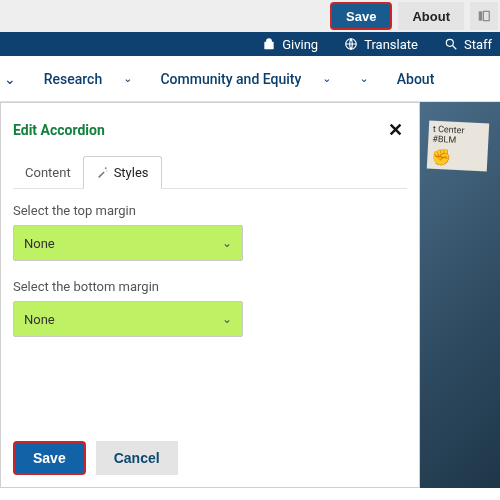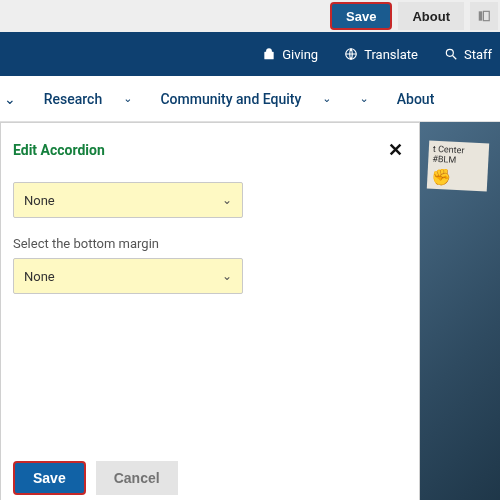--- a/index.html
+++ b/index.html
@@ -41,21 +41,21 @@
     color: #222;
   }
   .top-icon-btn {
     width: 28px; height: 28px;
     background: #e4e4e4;
     display:flex; align-items:center; justify-content:center;
     color:#999;
   }
   .utilbar {
     background: #0e4070;
-    height: 44px;
+    height: 24px;
     display: flex;
     justify-content: flex-end;
     align-items: center;
     gap: 26px;
     color: #fff;
     font-size: 13px;
     padding-right: 8px;
   }
   .util-item { display:flex; align-items:center; gap:6px; cursor:pointer; }
   .util-item svg { width:14px; height:14px; fill:#fff; }
@@ -134,21 +134,21 @@
     padding: 14px 12px;
     flex:1;
   }
   .field-label {
     font-size:13px; color:#555; margin-bottom:7px; display:block;
   }
   .select {
     width:230px; height:36px;
     border:1px solid #c9c9c9;
     border-radius:2px;
-    background:#fef9c3;
+    background:#bef264;
     display:flex; align-items:center; justify-content:space-between;
     padding:0 10px;
     font-size:13px; color:#333;
     cursor:pointer;
     margin-bottom:18px;
   }
   .select .chev { font-size:12px; color:#555; }
   .modal-foot {
     padding:12px;
     display:flex; gap:10px;
@@ -162,21 +162,21 @@
     cursor:pointer;
   }
   .btn-primary {
     background:#1162a6;
     color:#fff;
     border:2px solid #c62828;
     border-radius:4px;
   }
   .btn-secondary {
     background:#e4e4e4;
-    color:#737373;
+    color:#0c4a6e;
   }
 </style>
 </head>
 <body>
 
 <div class="topbar">
   <button class="top-btn top-save">Save</button>
   <button class="top-btn top-done">About</button>
   <div class="top-icon-btn">
     <svg width="14" height="14" viewBox="0 0 24 24" fill="#888">
@@ -237,22 +237,34 @@
       <div style="font-size:16px;margin-top:4px;">✊</div>
     </div>
   </div>
 
   <div class="modal">
     <div class="modal-head">
       <div class="modal-title">Edit Accordion</div>
       <div class="close-x">✕</div>
     </div>
 
+    <div class="tabs">
+      <div class="tab">
+        <span>Content</span>
+      </div>
+      <div class="tab active">
+        <svg viewBox="0 0 24 24">
+            <path d="M4 20l10-10 2 2L6 22zM18 6l-2-2 2-2 2 2zM20 10l-1-1 1-1 1 1z"></path>
+          </svg>
+        <span>Styles</span>
+      </div>
+    </div>
 
     <div class="modal-body">
+      <label class="field-label">Select the top margin</label>
       <div class="select">
         <span>None</span>
         <span class="chev">⌄</span>
       </div>
 
       <label class="field-label">Select the bottom margin</label>
       <div class="select">
         <span>None</span>
         <span class="chev">⌄</span>
       </div>

